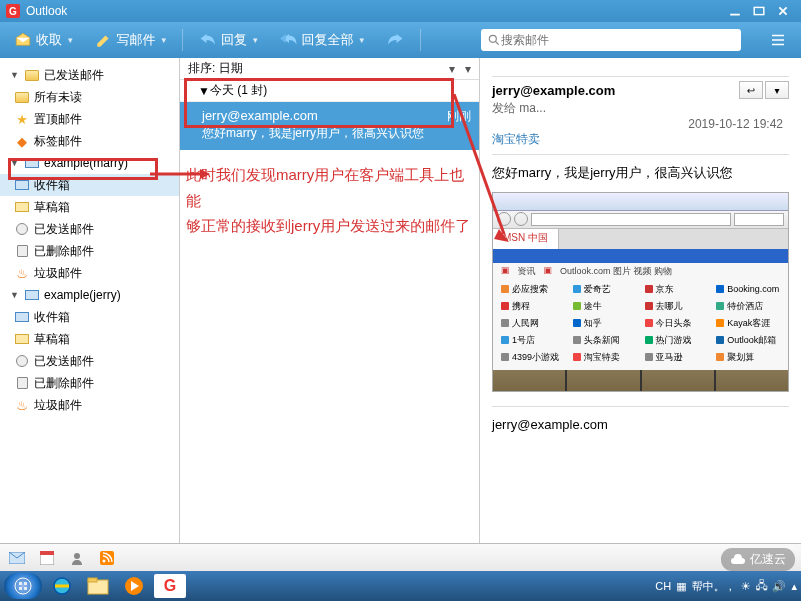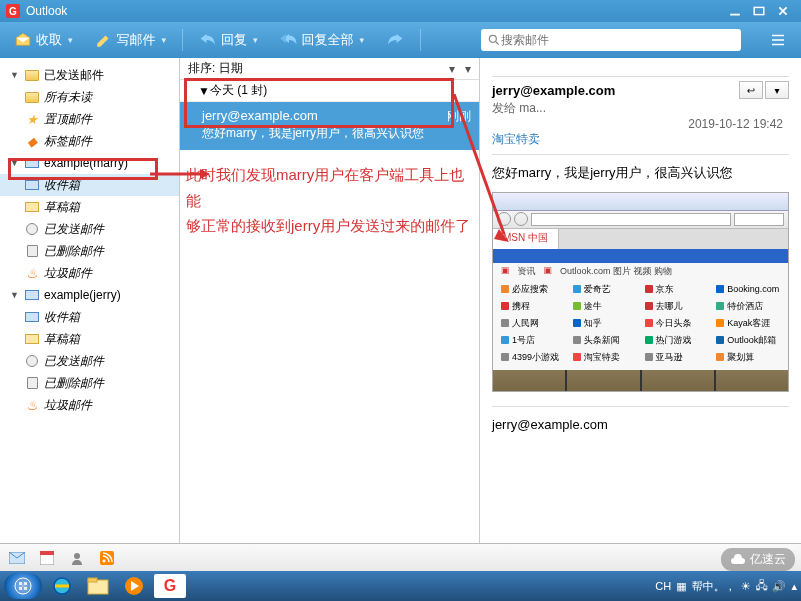--- a/index.html
+++ b/index.html
@@ -19,21 +19,21 @@
 .searchwrap { flex:1; max-width:260px; display:flex; align-items:center; background:#fff; border-radius:3px; height:22px; padding:0 6px; color:#888; margin-left:auto;}
 .searchwrap input { border:none; outline:none; flex:1; font-size:12px; }
 .hamburger { margin-left:12px; }
 
 .main { display:flex; height: calc(601px - 22px - 36px - 30px - 28px); }
 .sidebar { width: 180px; border-right:1px solid #ccc; padding-top:6px; background:#fff; position:relative;}
 .tree-item { display:flex; align-items:center; height:22px; padding-left:10px; gap:4px; cursor:pointer;}
 .tree-item.sel { background:#d6eaf8; }
 .tree-item .twisty { width:10px; font-size:9px; color:#555;}
 .tree-item .ico { width:16px; height:16px; display:flex; align-items:center; justify-content:center;}
-.tree-sub { padding-left:24px;font-style:italic; }
+.tree-sub { padding-left:14px; }
 .folder-ico { width:14px;height:11px; background:linear-gradient(#ffe9a8,#f3c957); border:1px solid #d4a936; border-radius:1px;}
 .star-ico { color:#f3b32a; font-size:13px;}
 .tag-ico { color:#f07b1a; font-size:13px;}
 .inbox-ico{width:14px;height:10px;border:1px solid #4a88c7;background:#cfe3f7;}
 .draft-ico{width:14px;height:10px;border:1px solid #d4a936;background:#ffe9a8;}
 .sent-ico{width:12px;height:12px;border:1px solid #888;border-radius:50%;background:#eee;}
 .del-ico{width:11px;height:12px;border:1px solid #888;background:#eee;border-radius:1px;}
 .spam-ico{color:#f07b1a;font-size:13px;}
 .acct-ico{width:14px;height:10px;border:1px solid #4a88c7;background:#cfe3f7;}
 

